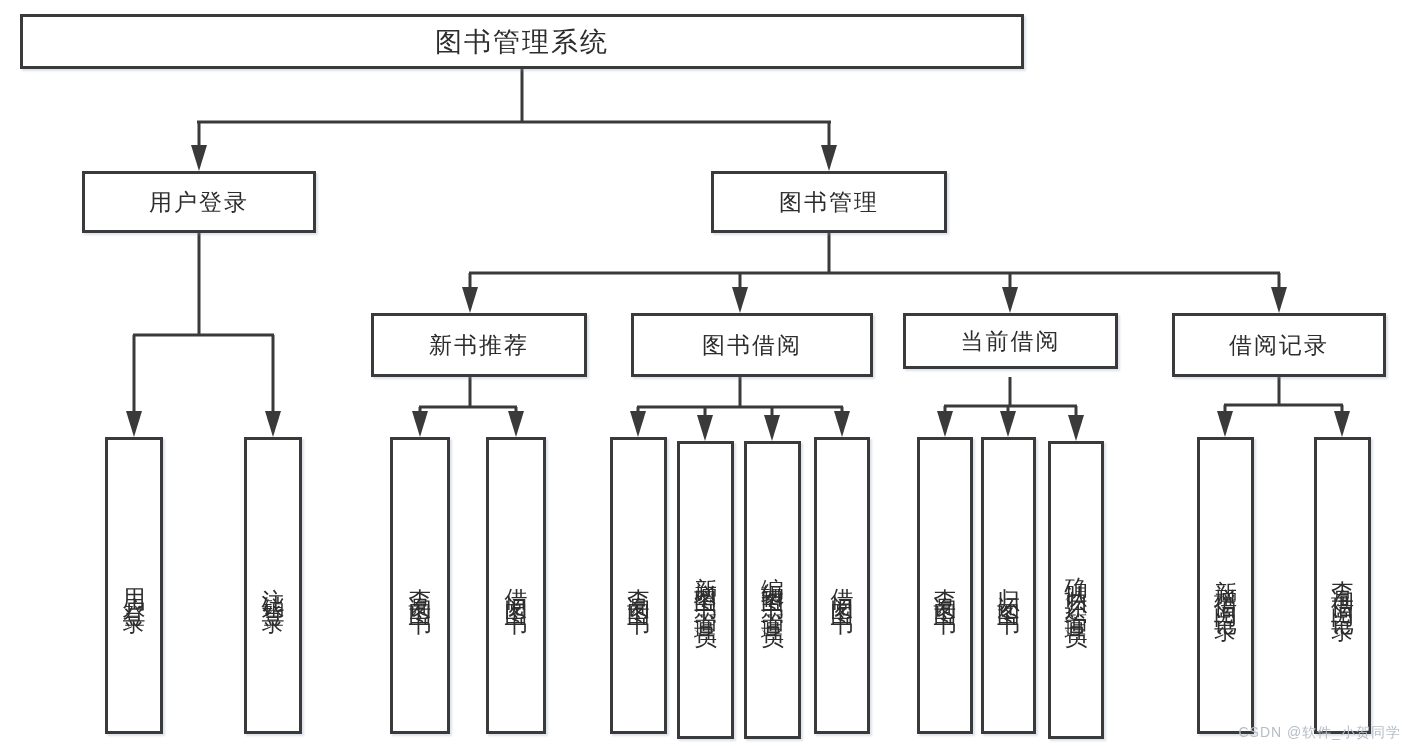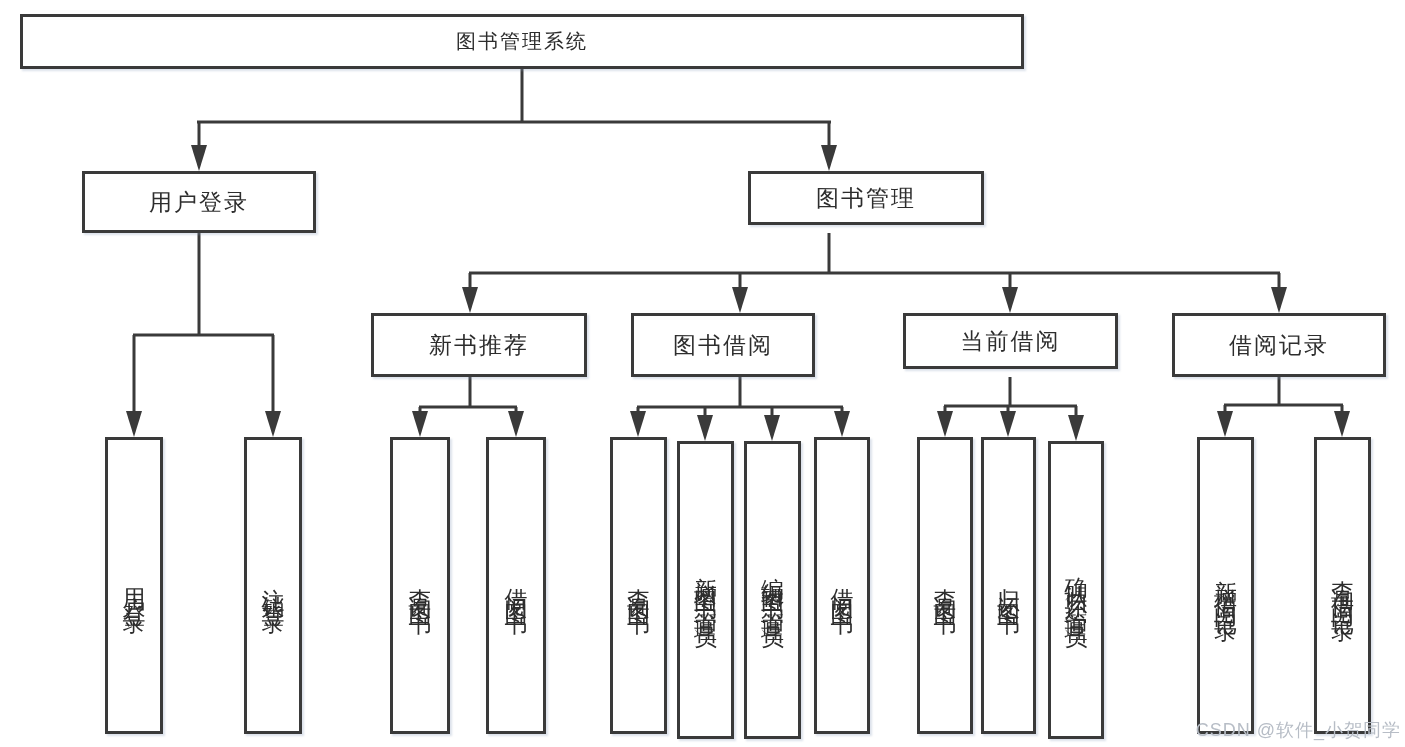--- a/index.html
+++ b/index.html
@@ -10,29 +10,29 @@
     background:#ffffff; overflow:hidden;
   }
   .connectors { position:absolute; left:0; top:0; z-index:0; }
   .node {
     position:absolute; background:#ffffff; border:3px solid #3a3a3a;
     display:flex; align-items:center; justify-content:center;
     color:#2d2d2d; z-index:1; text-align:center;
     box-shadow:2px 2px 2px rgba(140,160,190,0.30);
   }
   .node.h { font-size:23px; letter-spacing:2px; }
-  .node.root { font-size:20px; letter-spacing:2px; }
+  .node.root { font-size:27px; letter-spacing:2px; }
   .node.v {
     writing-mode:vertical-rl; text-orientation:mixed;
     font-size:23px; letter-spacing:8px; line-height:1;
   }
   .node.v.admin { letter-spacing:7px; }
   .watermark {
     position:absolute; right:4px; bottom:5px; z-index:2;
-    font-size:18px; color:#b7bdc6; letter-spacing:1px; white-space:nowrap;
+    font-size:14px; color:#b7bdc6; letter-spacing:1px; white-space:nowrap;
   }
 </style>
 </head>
 <body>
 
 <div class="stage">
 
   <svg class="connectors" width="1405" height="747" viewBox="0 0 1405 747">
     <g stroke="#3a3a3a" stroke-width="3" fill="none">
 
@@ -69,24 +69,24 @@
       <polygon points="1000,411 1016,411 1008,437"></polygon>
       <polygon points="1068,415 1084,415 1076,441"></polygon>
       <polygon points="1217,411 1233,411 1225,437"></polygon>
       <polygon points="1334,411 1350,411 1342,437"></polygon>
     </g>
   </svg>
 
   <div class="node h root" style="left:20px; top:14px; width:1004px; height:55px;">图书管理系统</div>
 
   <div class="node h" style="left:82px; top:171px; width:234px; height:62px;">用户登录</div>
-  <div class="node h" style="left:711px; top:171px; width:236px; height:54px;margin-left:37px;">图书管理</div>
+  <div class="node h" style="left:711px; top:171px; width:236px; height:62px;">图书管理</div>
 
   <div class="node h" style="left:371px; top:313px; width:216px; height:64px;">新书推荐</div>
-  <div class="node h" style="left:631px; top:313px; width:184px; height:64px;">图书借阅</div>
+  <div class="node h" style="left:631px; top:313px; width:242px; height:64px;">图书借阅</div>
   <div class="node h" style="left:903px; top:313px; width:215px; height:56px;">当前借阅</div>
   <div class="node h" style="left:1172px; top:313px; width:214px; height:64px;">借阅记录</div>
 
   <div class="node v" style="left:105px; top:437px; width:58px; height:297px;">用户登录</div>
   <div class="node v" style="left:244px; top:437px; width:58px; height:297px;">注销登录</div>
 
   <div class="node v" style="left:390px; top:437px; width:60px; height:297px;">查询图书</div>
   <div class="node v" style="left:486px; top:437px; width:60px; height:297px;">借阅图书</div>
 
   <div class="node v" style="left:610px; top:437px; width:57px; height:297px;">查询图书</div>

